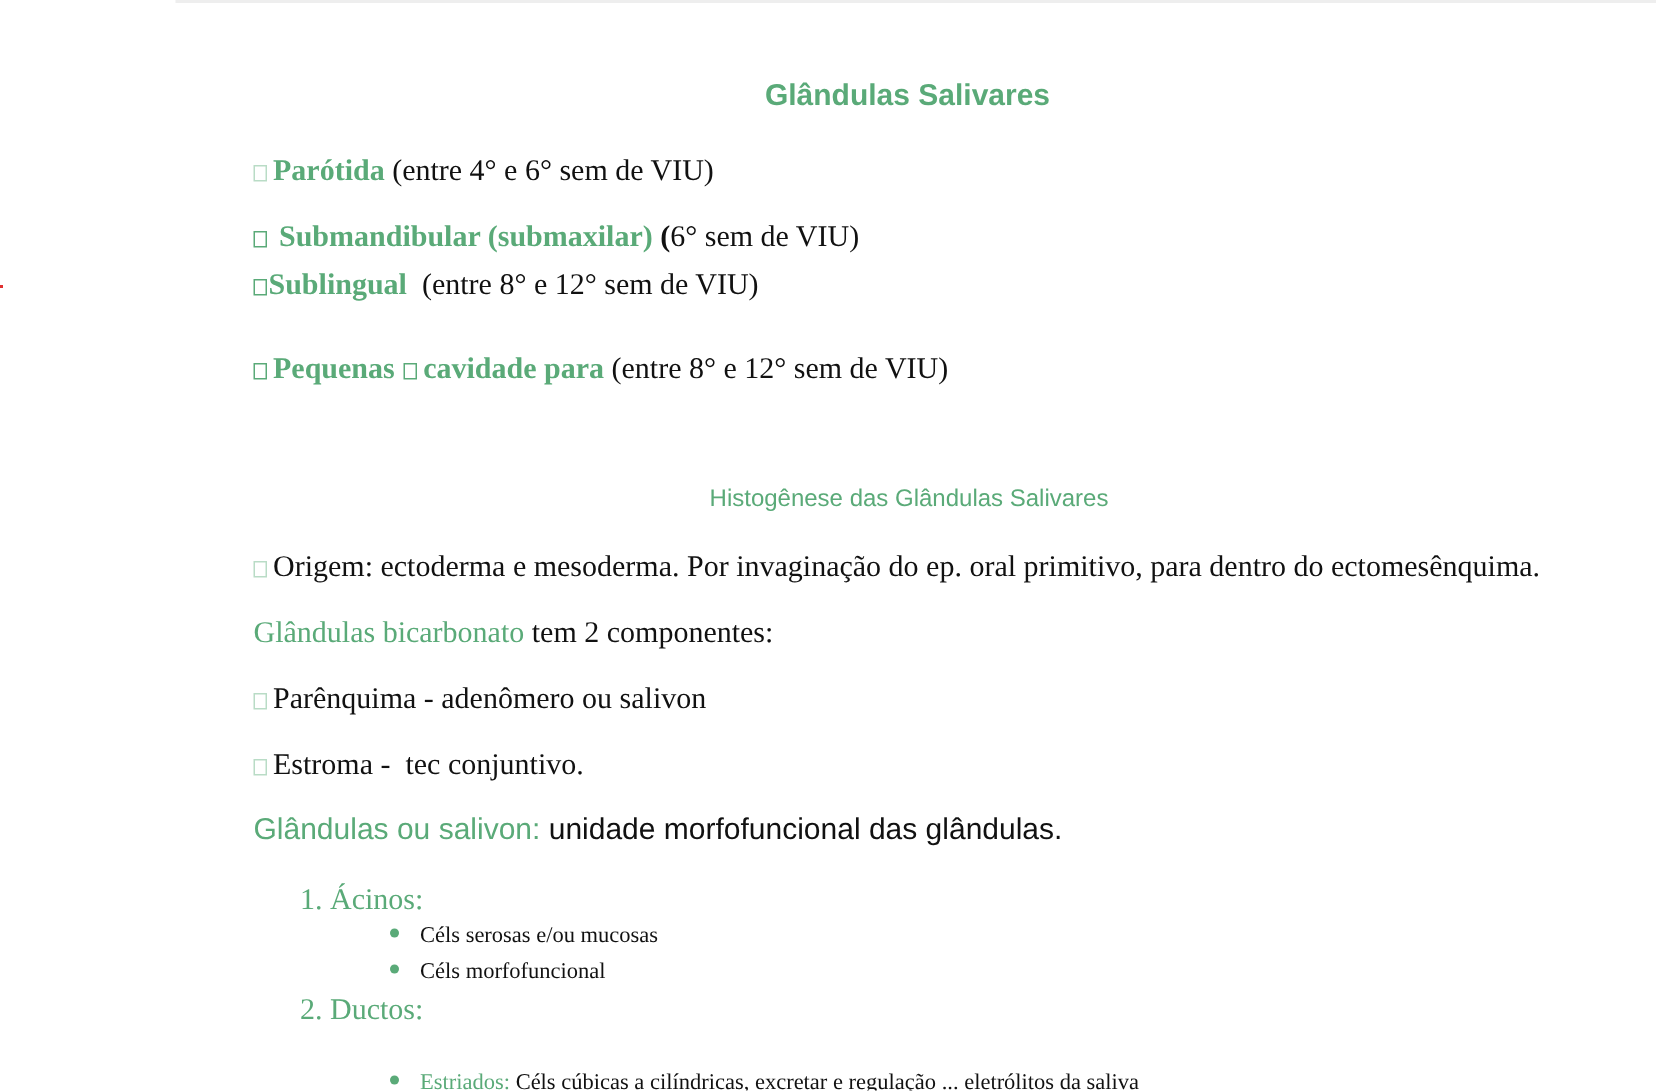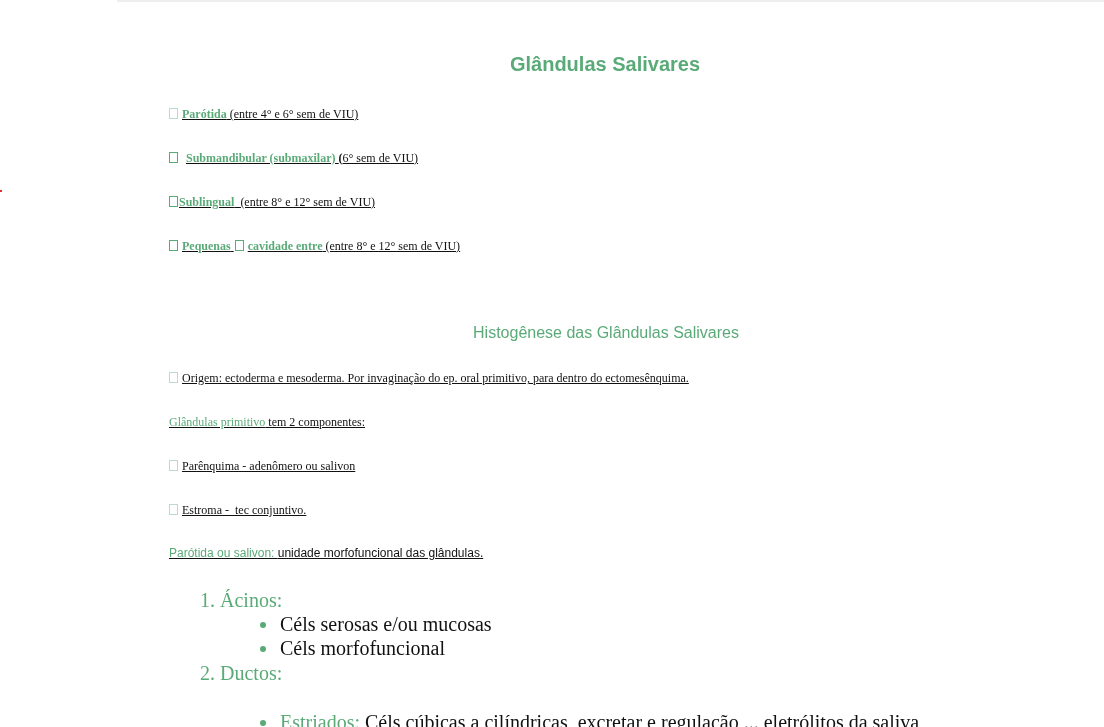--- a/index.html
+++ b/index.html
@@ -55,24 +55,23 @@
     width: 1212px;
     top: 324px;
     text-align: center;
     font-family: "Liberation Sans", sans-serif;
     font-size: 16px;
     color: #5aaa78;
   }
   .line {
     position: absolute;
     left: 169px;
-    font-size: 12px;
+    font-size: 20px;
     white-space: nowrap;
     line-height: 20px;
-    text-decoration: underline;
   }
   .green { color: #5aaa78; }
   .bold { font-weight: bold; }
   .box {
     display: inline-block;
     width: 9px;
     height: 11px;
     border: 1px solid #b9dcc6;
     vertical-align: -1px;
     margin-right: 4px;
@@ -85,21 +84,21 @@
     left: 200px;
     font-size: 20px;
     color: #5aaa78;
     white-space: nowrap;
     line-height: 20px;
   }
   .num .n { display: inline-block; width: 20px; }
   .bullet {
     position: absolute;
     left: 260px;
-    font-size: 20px;
+    font-size: 15px;
     white-space: nowrap;
     line-height: 20px;
   }
   .dot {
     display: inline-block;
     width: 6px;
     height: 6px;
     border-radius: 50%;
     background: #5aaa78;
     vertical-align: 3px;
@@ -117,49 +116,49 @@
   <div class="title">Glândulas Salivares</div>
 
   <div class="line" style="top:104px;">
     <span class="box"></span><span class="green bold">Parótida</span><span> (entre 4° e 6° sem de VIU)</span>
   </div>
 
   <div class="line" style="top:148px;">
     <span class="box strong" style="margin-right:8px;"></span><span class="green bold">Submandibular (submaxilar) </span><span class="bold">(</span><span>6° sem de VIU)</span>
   </div>
 
-  <div class="line" style="top:192px;">
+  <div class="line" style="top:180px;">
     <span class="box strong" style="margin-right:1px;"></span><span class="green bold">Sublingual</span><span style="white-space:pre">  (entre 8° e 12° sem de VIU)</span>
   </div>
 
   <div class="line" style="top:236px;">
     <span class="box strong"></span><span class="green bold">Pequenas</span>
-    <span class="box strong" style="margin-left:1px;"></span><span class="green bold">cavidade entre</span><span> (entre 8° e 12° sem de VIU)</span>
+    <span class="box strong" style="margin-left:1px;"></span><span class="green bold">cavidade para</span><span> (entre 8° e 12° sem de VIU)</span>
   </div>
 
   <div class="subtitle">Histogênese das Glândulas Salivares</div>
 
   <div class="line" style="top:368px;">
     <span class="box"></span><span>Origem: ectoderma e mesoderma. Por invaginação do ep. oral primitivo, para dentro do ectomesênquima.</span>
   </div>
 
   <div class="line" style="top:412px;">
-    <span class="green">Glândulas primitivo</span><span> tem 2 componentes:</span>
+    <span class="green">Glândulas bicarbonato</span><span> tem 2 componentes:</span>
   </div>
 
   <div class="line" style="top:500px;">
     <span class="box"></span><span style="white-space:pre">Estroma -  tec conjuntivo.</span>
   </div>
 
   <div class="line" style="top:456px;">
     <span class="box"></span><span>Parênquima - adenômero ou salivon</span>
   </div>
 
   <div class="line sans" style="top:543px;">
-    <span class="green">Parótida ou salivon: </span><span>unidade morfofuncional das glândulas.</span>
+    <span class="green">Glândulas ou salivon: </span><span>unidade morfofuncional das glândulas.</span>
   </div>
 
   <div class="num" style="top:590px;">
     <span class="n">1.</span><span>Ácinos:</span>
   </div>
   <div class="bullet" style="top:614px;">
     <span class="dot"></span><span>Céls serosas e/ou mucosas</span>
   </div>
   <div class="bullet" style="top:638px;">
     <span class="dot"></span><span>Céls morfofuncional</span>

